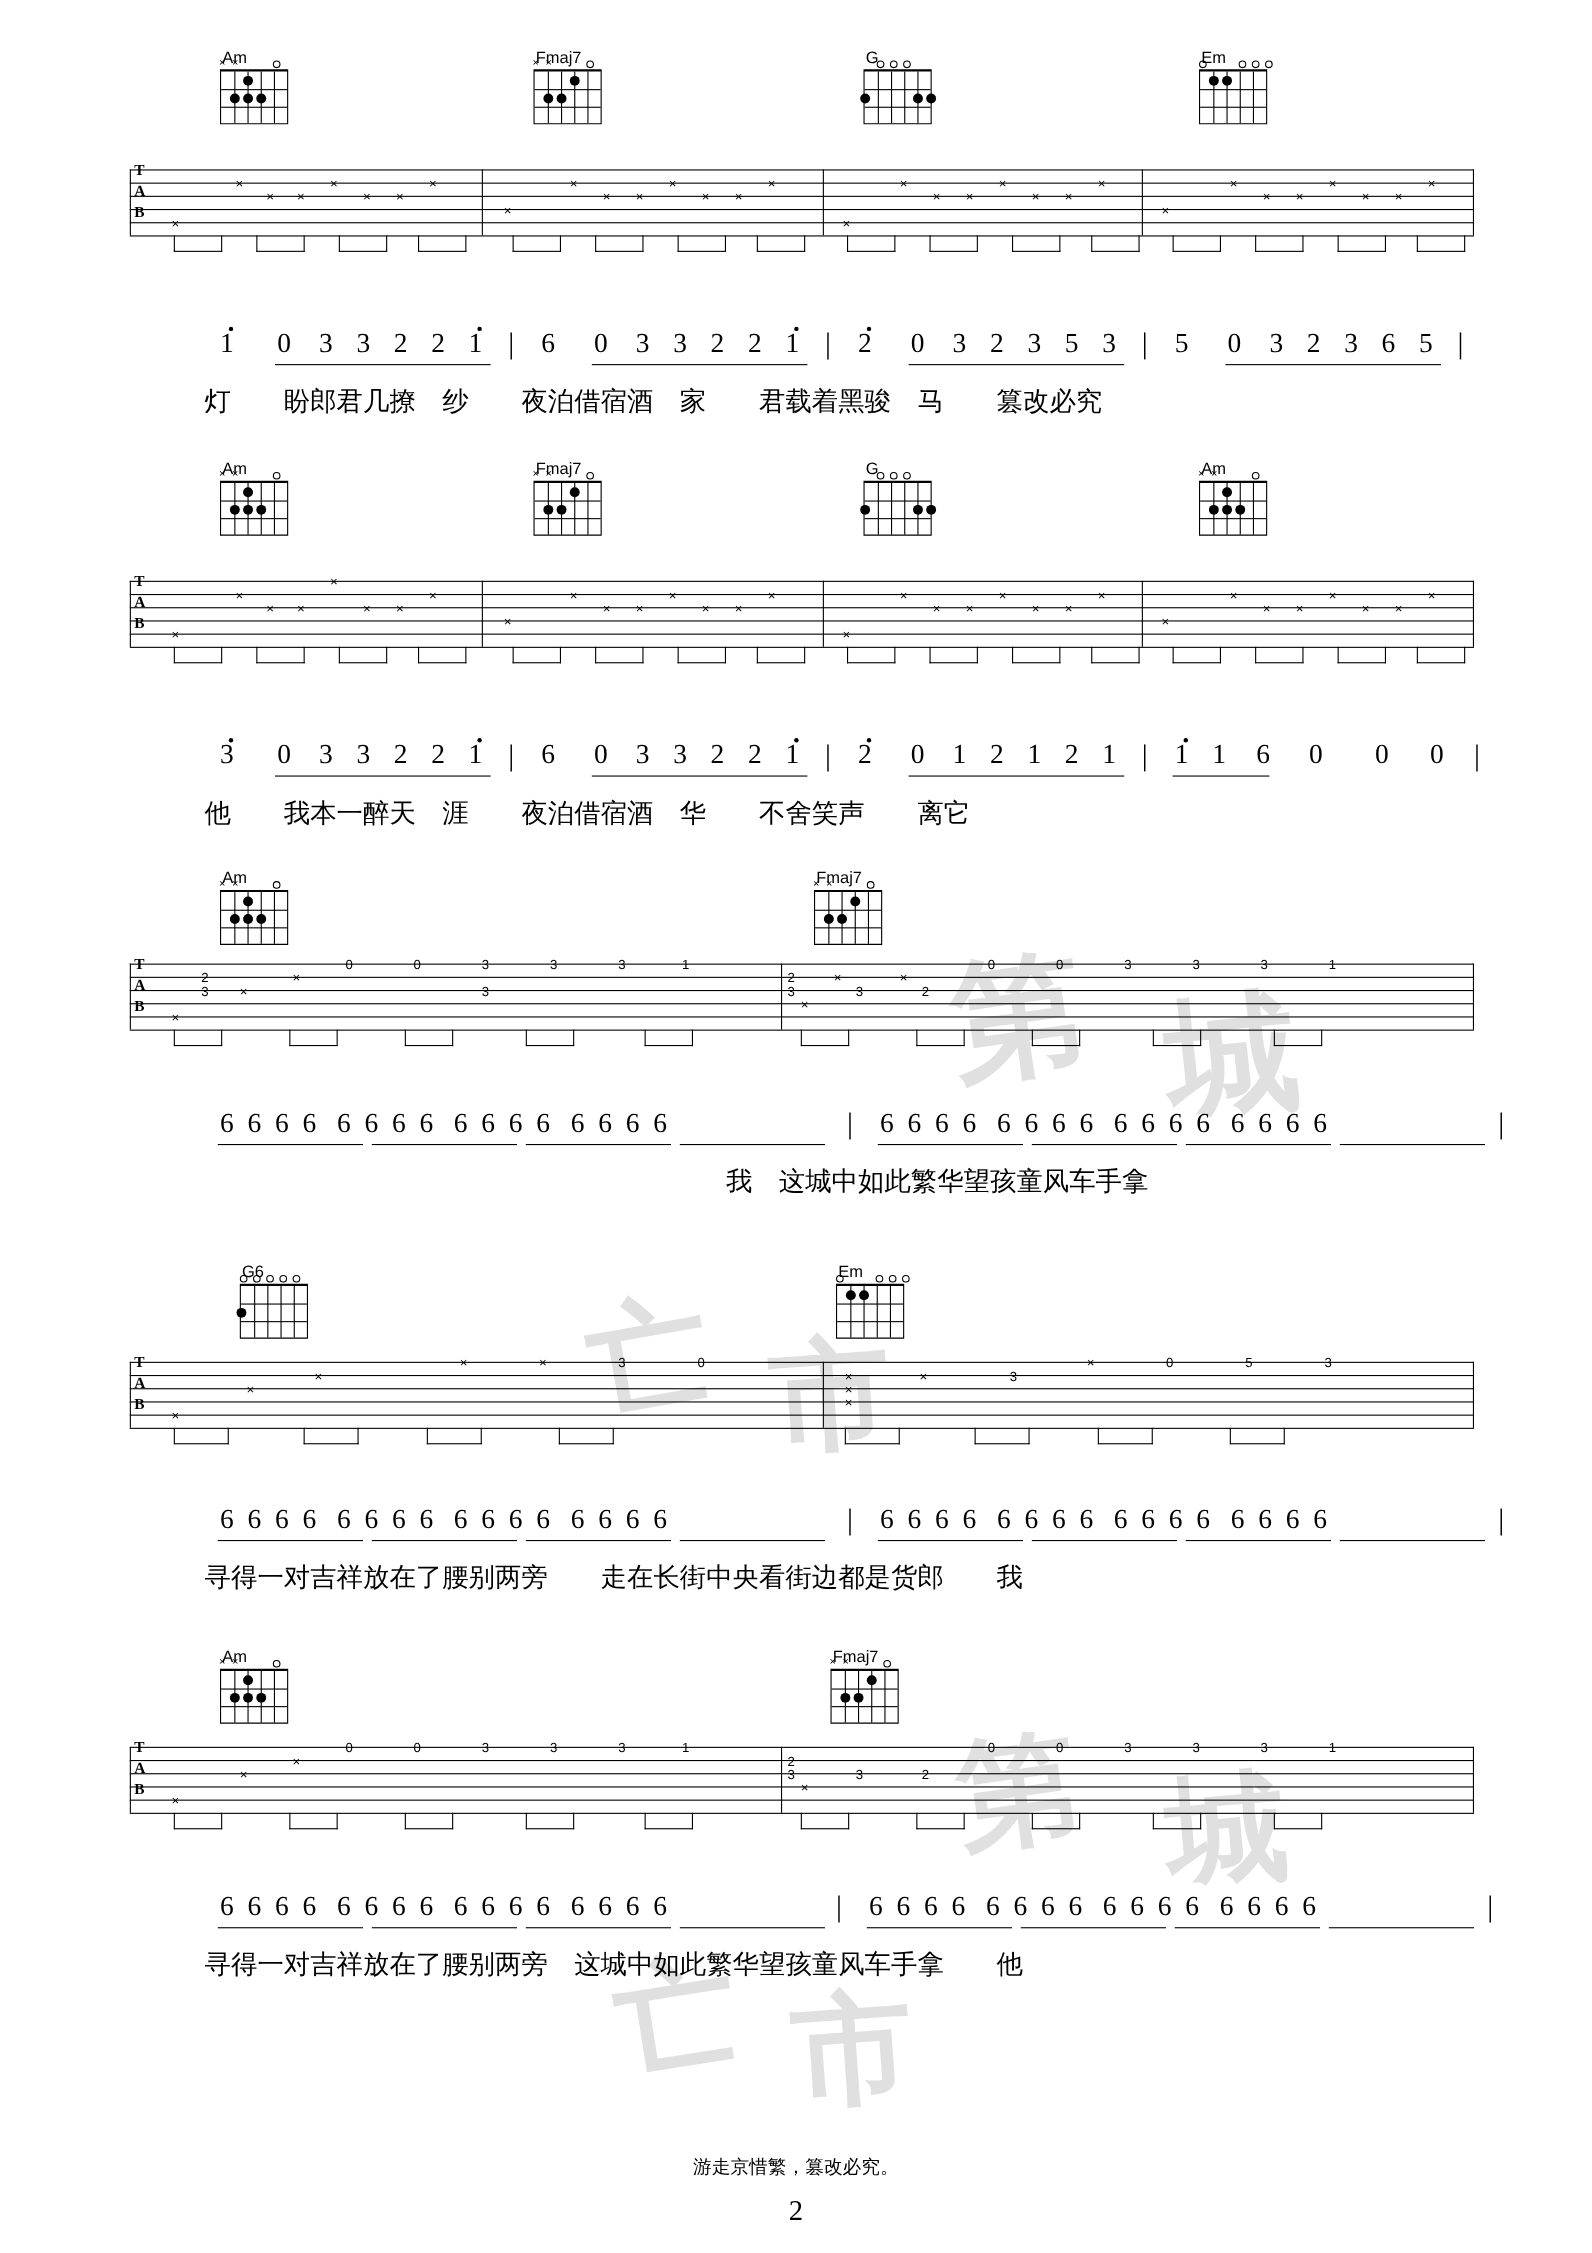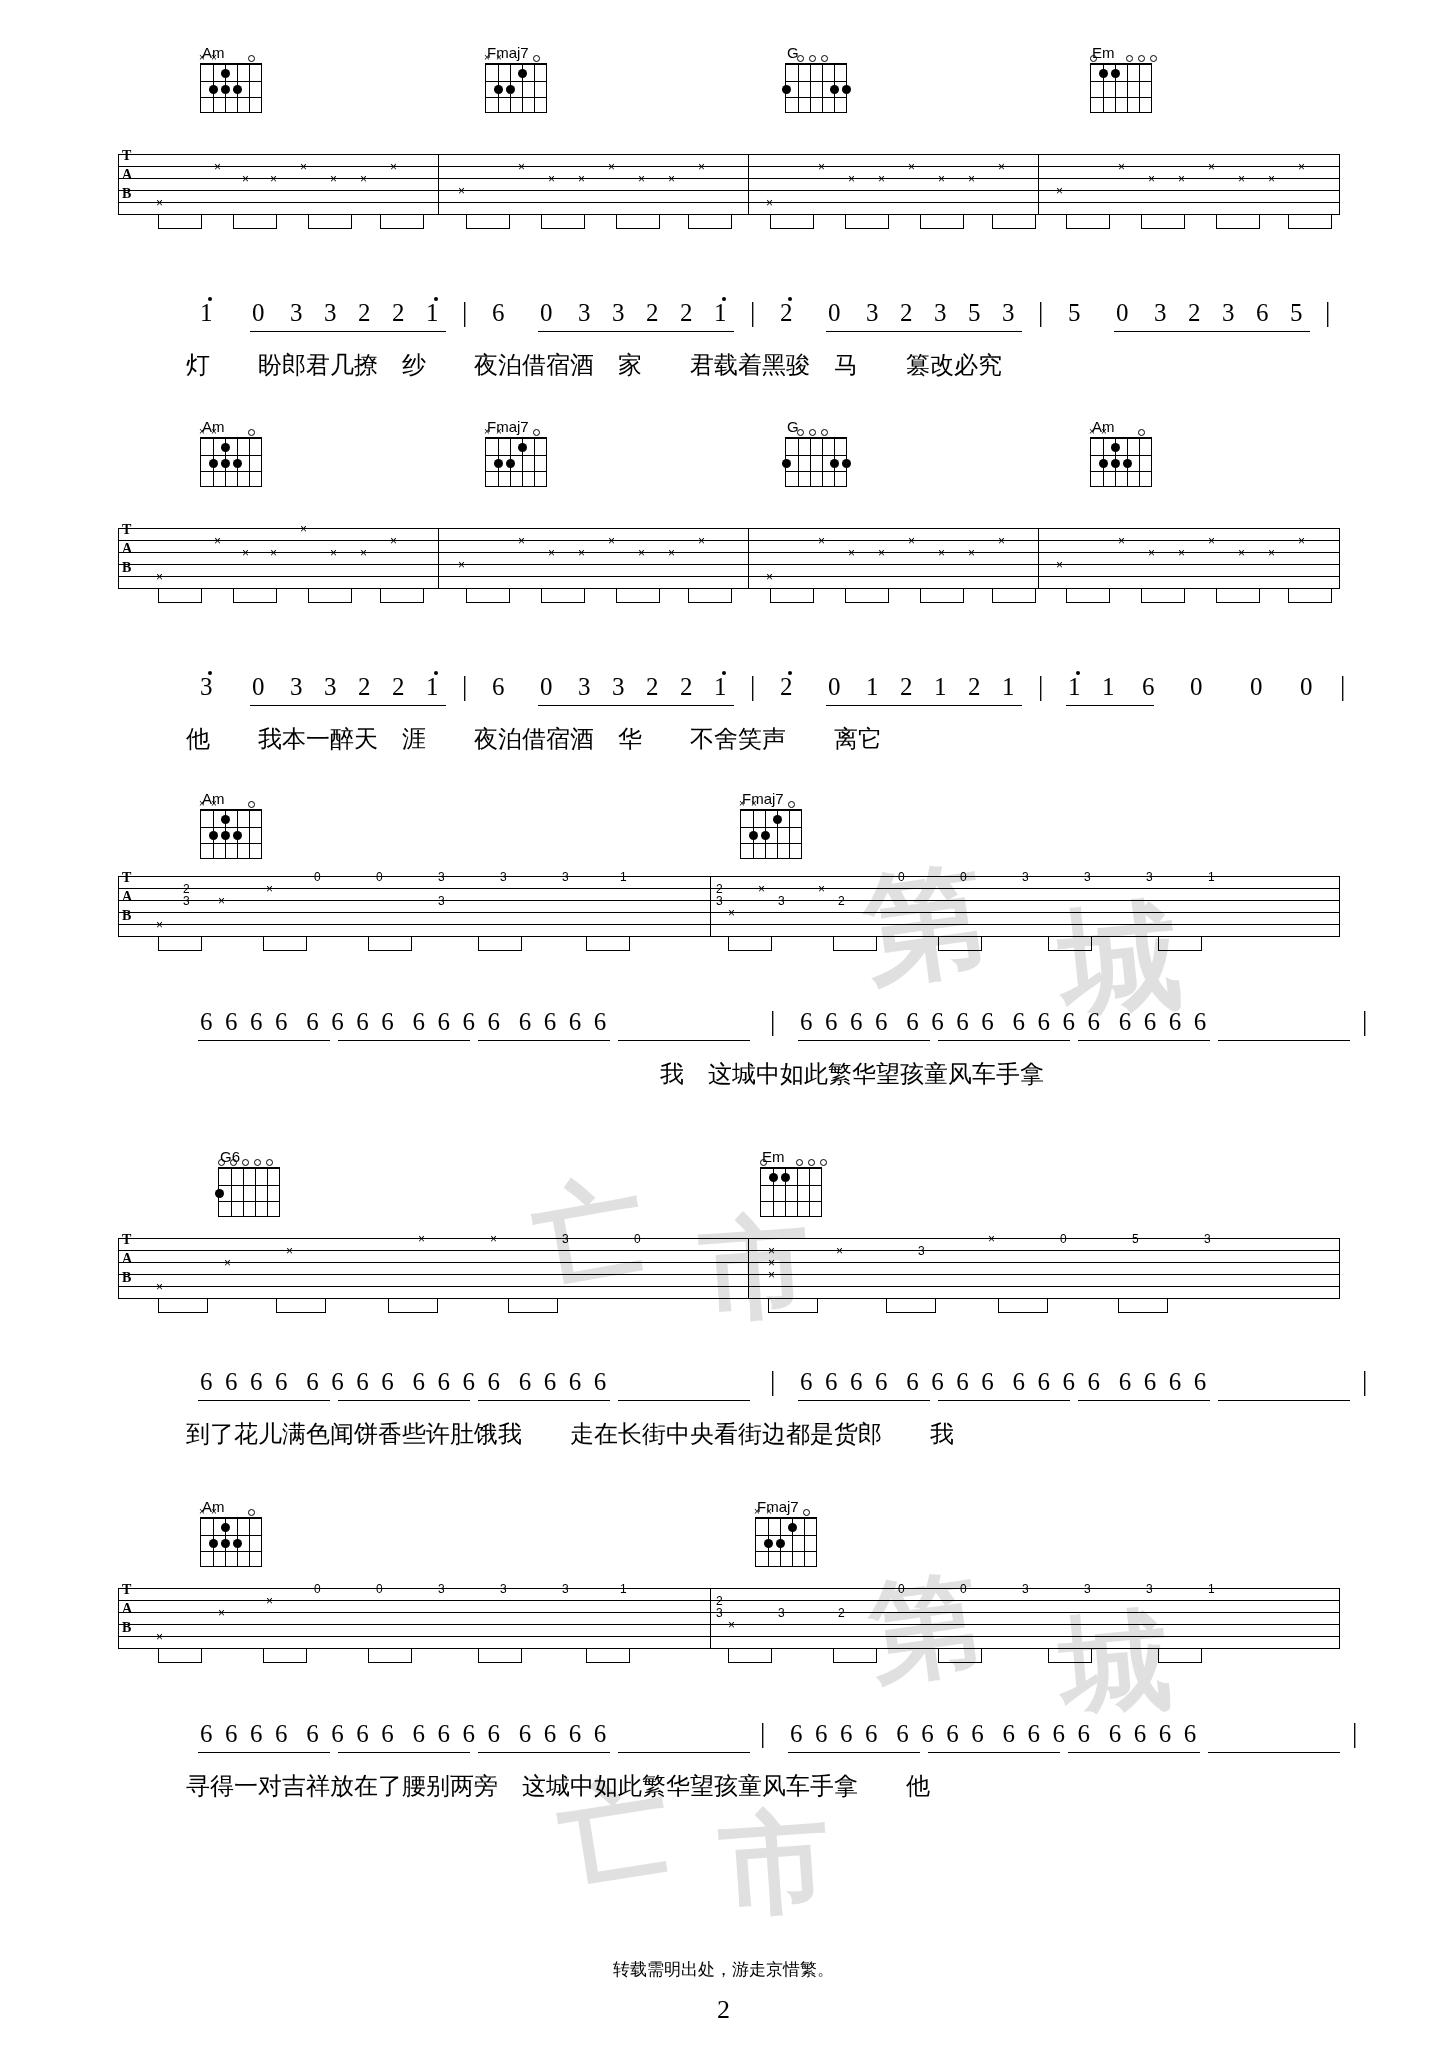--- a/index.html
+++ b/index.html
@@ -678,21 +678,21 @@
 
       <span style="left:800px;">6  6  6  6   6  6  6  6   6  6  6  6   6  6  6  6</span>
       <div class="underl" style="left:798px;top:32px;width:132px;"></div>
       <div class="underl" style="left:938px;top:32px;width:132px;"></div>
       <div class="underl" style="left:1078px;top:32px;width:132px;"></div>
       <div class="underl" style="left:1218px;top:32px;width:132px;"></div>
       <span class="barline-txt" style="left:1362px;top:-2px;">|</span>
     </div>
 
     <div class="lyrics" style="top:270px;">
-      <span style="left:186px;">到了花儿满色闻饼香些许肚饿我　　走在长街中央看街边都是货郎　　我</span>
+      <span style="left:186px;">寻得一对吉祥放在了腰别两旁　　走在长街中央看街边都是货郎　　我</span>
     </div>
   </div>
 
   <div class="system" id="sys5" style="top:1498px;">
     <div class="chordbox" style="left:200px;top:0;">
       <div class="chordname">Am</div>
       <div class="grid">
         <div class="topmarks">
           <span class="mute" style="left:-2px;top:0;">×</span>
             <span class="mute" style="left:10px;top:0;">×</span>
@@ -792,16 +792,16 @@
       <div class="underl" style="left:1068px;top:32px;width:132px;"></div>
       <div class="underl" style="left:1208px;top:32px;width:132px;"></div>
       <span class="barline-txt" style="left:1352px;top:-2px;">|</span>
     </div>
 
     <div class="lyrics" style="top:272px;">
       <span style="left:186px;">寻得一对吉祥放在了腰别两旁　这城中如此繁华望孩童风车手拿　　他</span>
     </div>
   </div>
 
-  <div class="footer fnote">转载需明出处，游走京惜繁。</div>
+  <div class="footer fnote">游走京惜繁，篡改必究。</div>
   <div class="footer pnum">2</div>
 
 </div>
 
 </body></html>

